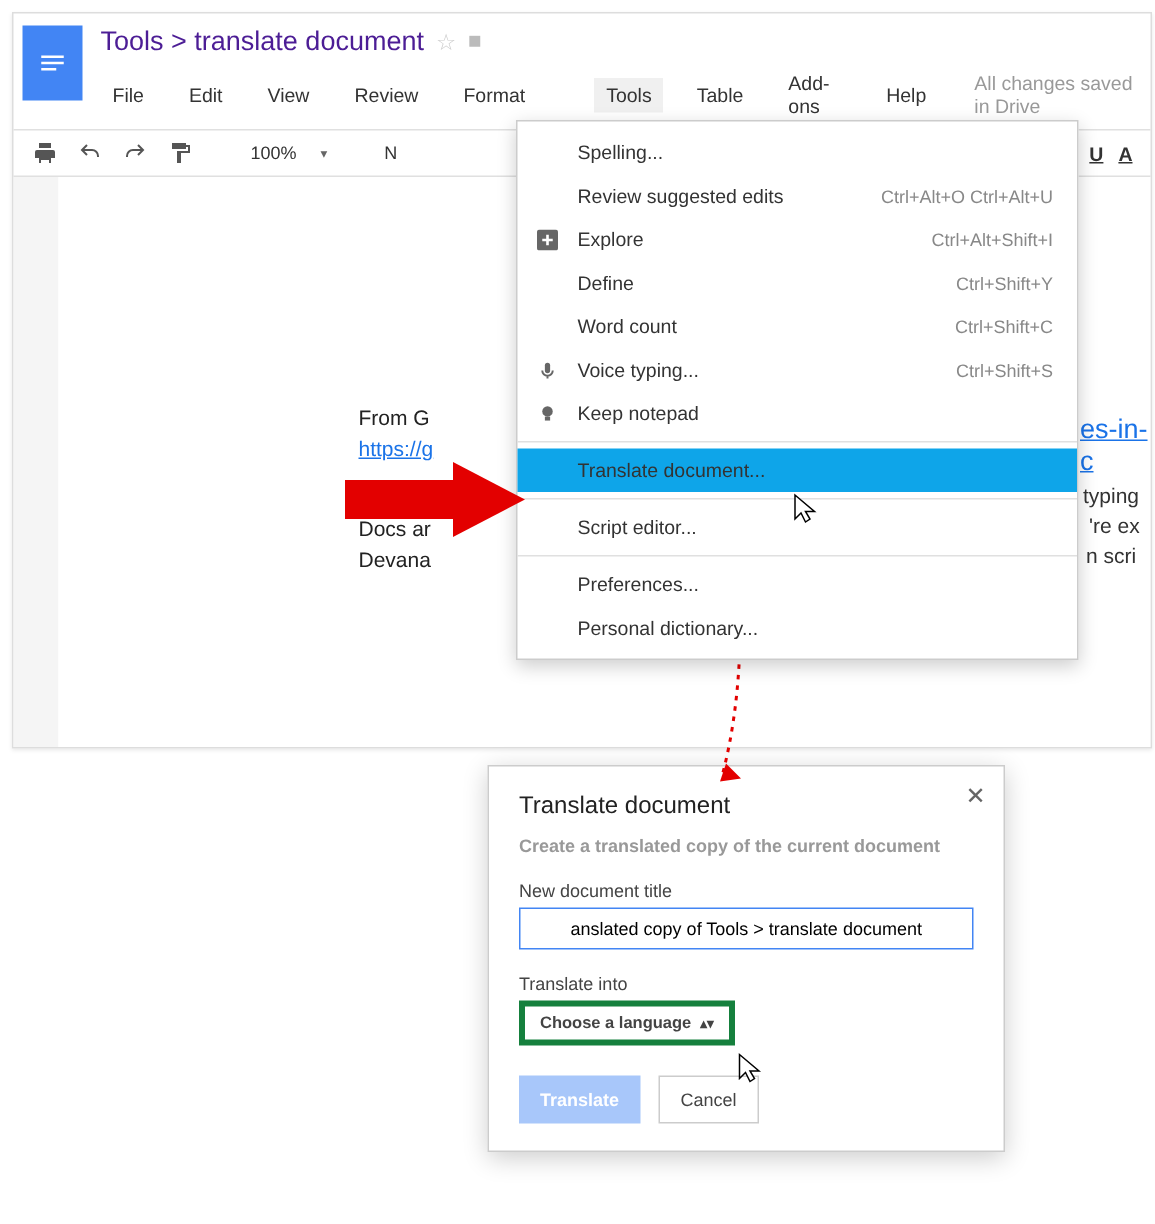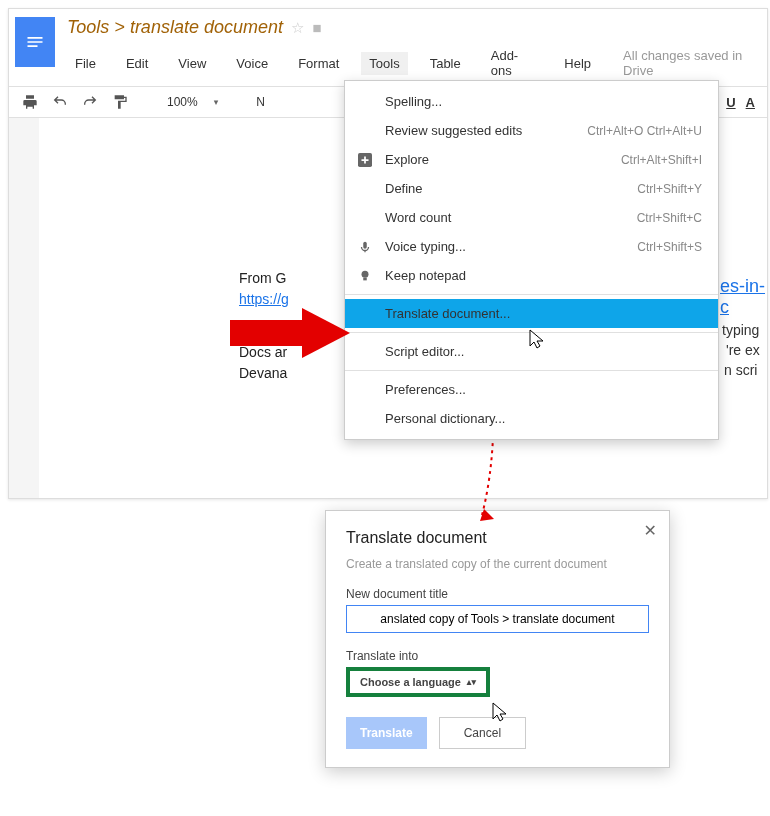--- a/index.html
+++ b/index.html
@@ -35,41 +35,41 @@
   }
   .doc-icon svg { width: 20px; height: 20px; fill: #fff; }
   .header-main { flex: 1; }
   .title-row {
     display: flex;
     align-items: center;
     gap: 8px;
   }
   .doc-title {
     font-size: 18px;
-    color: #a16207;
+    color: #4c1d95;
     border: none;
     background: transparent;
-    font-style: italic;
   }
   .star-icon { color: #ccc; font-size: 15px; }
   .folder-icon { color: #bbb; font-size: 15px; }
   .menubar {
     display: flex;
     gap: 14px;
     margin-top: 6px;
     align-items: center;
   }
   .menu-item {
     padding: 4px 8px;
     font-size: 13px;
     color: #333;
     cursor: pointer;
   }
   .menu-item.active {
     background: #f0f0f0;
+    margin-left: 24px;
   }
   .save-status {
     font-size: 13px;
     color: #999;
     margin-left: 10px;
   }
   .toolbar {
     border-top: 1px solid #e0e0e0;
     border-bottom: 1px solid #e0e0e0;
     padding: 6px 12px;
@@ -190,20 +190,21 @@
   }
   .dialog-title {
     font-size: 16px;
     color: #222;
     margin-bottom: 10px;
   }
   .dialog-subtitle {
     font-size: 12px;
     color: #999;
     margin-bottom: 16px;
+    font-weight: bold;
   }
   .field-label {
     font-size: 12px;
     color: #444;
     margin-bottom: 4px;
   }
   .text-input {
     width: 100%;
     padding: 6px 8px;
     border: 1px solid #4285f4;
@@ -233,21 +234,21 @@
     border: none;
     padding: 8px 14px;
     font-size: 12px;
     font-weight: bold;
     cursor: pointer;
   }
   .btn-secondary {
     background: #fff;
     color: #444;
     border: 1px solid #ccc;
-    padding: 8px 24px;
+    padding: 8px 14px;
     font-size: 12px;
     cursor: pointer;
   }
 </style>
 </head>
 <body>
 
 <div class="app-container">
 
   <div class="header">
@@ -259,21 +260,21 @@
     <div class="header-main">
       <div class="title-row">
         <span class="doc-title">Tools &gt; translate document</span>
         <span class="star-icon">☆</span>
         <span class="folder-icon">■</span>
       </div>
       <div class="menubar">
         <span class="menu-item">File</span>
         <span class="menu-item">Edit</span>
         <span class="menu-item">View</span>
-        <span class="menu-item">Voice</span>
+        <span class="menu-item">Review</span>
         <span class="menu-item">Format</span>
         <span class="menu-item active">Tools</span>
         <span class="menu-item">Table</span>
         <span class="menu-item">Add-ons</span>
         <span class="menu-item">Help</span>
         <span class="save-status">All changes saved in Drive</span>
       </div>
     </div>
   </div>
 

